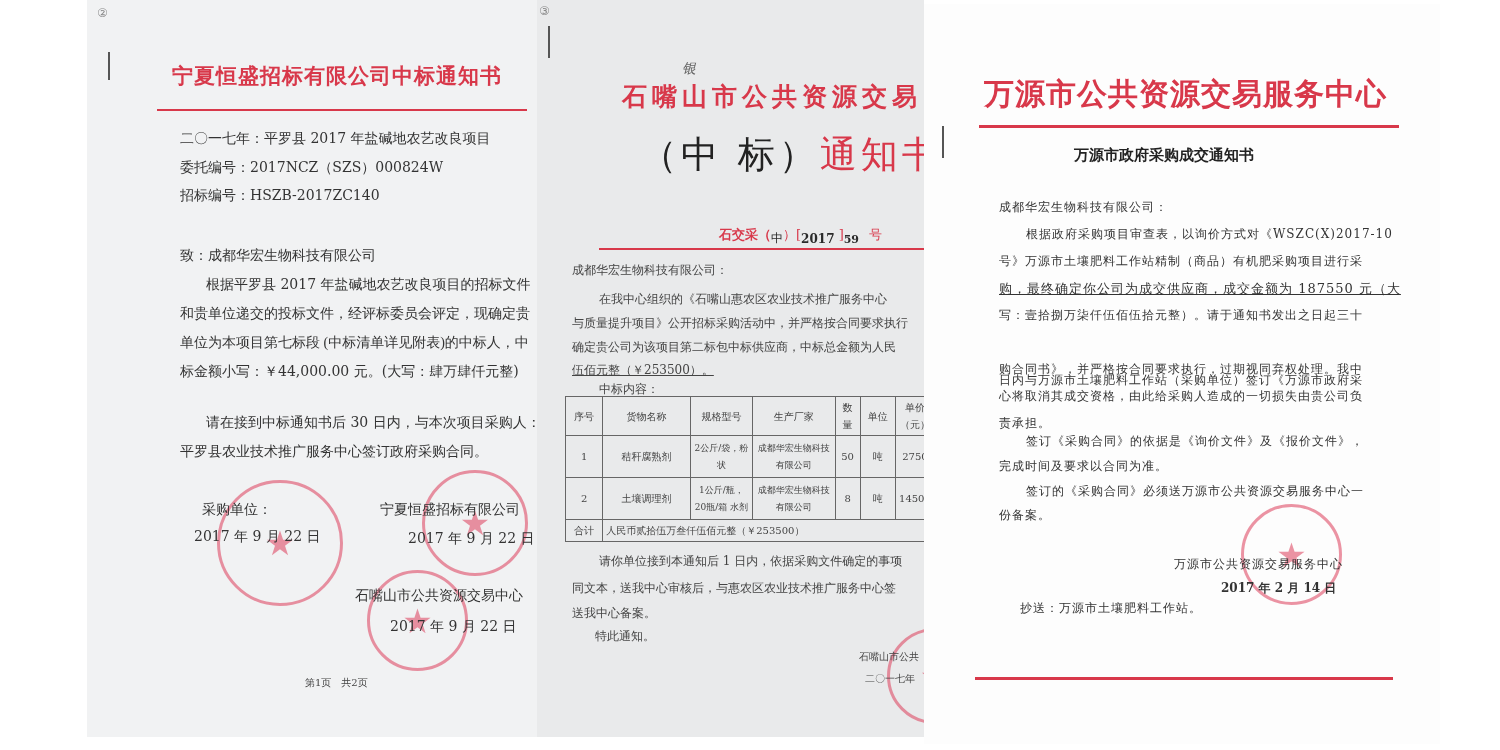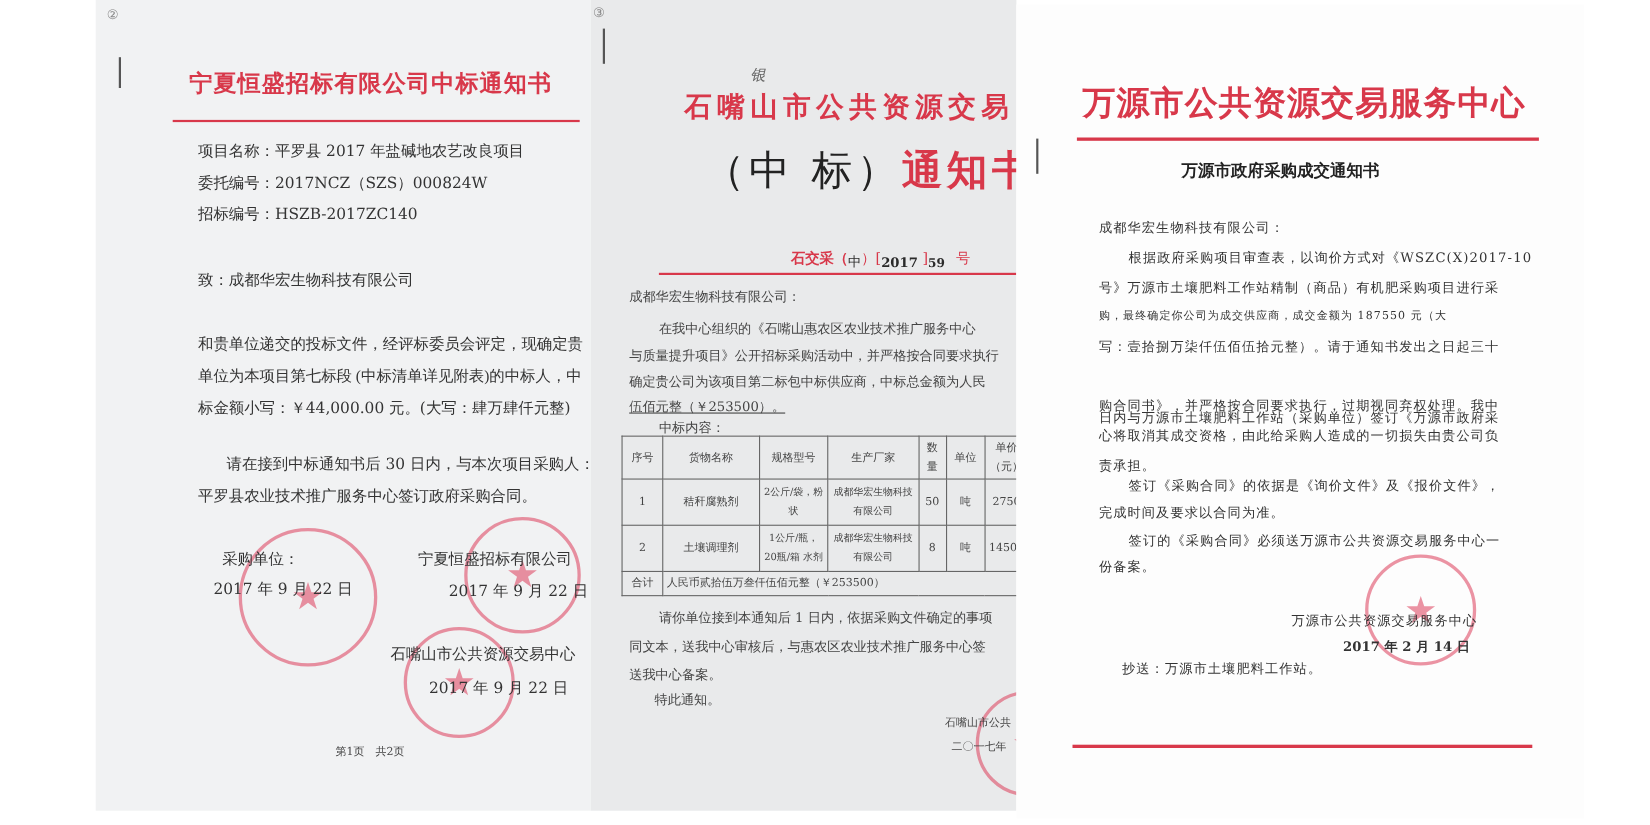--- a/index.html
+++ b/index.html
@@ -26,30 +26,31 @@
 <body>
 
 <div class="page p1">
   <div class="circ" style="left:10px;top:6px;">②</div>
   <div class="mark" style="left:21px;top:52px;height:28px;"></div>
 
   <div class="abs red" style="left:85px;top:62px;font-size:21px;font-weight:bold;letter-spacing:1px;">宁夏恒盛招标有限公司中标通知书</div>
   <div class="redline" style="left:70px;top:109px;width:370px;"></div>
 
   <div class="abs body14" style="left:93px;top:124px;">
-    <span>项目名称：</span><span>平罗县 2017 年盐碱地农艺改良项目</span>
+    <span>二〇一七年：</span><span>平罗县 2017 年盐碱地农艺改良项目</span>
   </div>
   <div class="abs body14" style="left:93px;top:153px;">
     <span>委托编号：</span><span>2017NCZ（SZS）000824W</span>
   </div>
   <div class="abs body14" style="left:93px;top:181px;">
     <span>招标编号：</span><span>HSZB-2017ZC140</span>
   </div>
 
   <div class="abs body14" style="left:93px;top:241px;">致：成都华宏生物科技有限公司</div>
+  <div class="abs body14" style="left:119px;top:270px;">根据平罗县 2017 年盐碱地农艺改良项目的招标文件</div>
   <div class="abs body14" style="left:93px;top:299px;">和贵单位递交的投标文件，经评标委员会评定，现确定贵</div>
   <div class="abs body14" style="left:93px;top:328px;font-family:Liberation Serif, serif;">单位为本项目第七标段 (中标清单详见附表)的中标人，中</div>
   <div class="abs body14" style="left:93px;top:357px;">标金额小写：￥44,000.00 元。(大写：肆万肆仟元整)</div>
 
   <div class="abs body14" style="left:119px;top:408px;">请在接到中标通知书后 30 日内，与本次项目采购人：</div>
   <div class="abs body14" style="left:93px;top:437px;">平罗县农业技术推广服务中心签订政府采购合同。</div>
 
   <div class="seal" style="left:130px;top:480px;width:120px;height:120px;">
       <span class="star">★</span>
     </div>
@@ -70,21 +71,21 @@
   <div class="abs" style="left:218px;top:676px;font-size:10px;color:#444;">第1页　共2页</div>
 </div>
 
 <div class="page p2">
   <div class="circ" style="left:2px;top:4px;">③</div>
   <div class="mark" style="left:11px;top:26px;height:32px;"></div>
 
   <div class="abs" style="left:145px;top:60px;font-size:14px;color:#666;font-style:italic;">银</div>
   <div class="abs red" style="left:85px;top:80px;font-size:25px;font-weight:bold;letter-spacing:5px;">石嘴山市公共资源交易</div>
   <div class="abs" style="left:103px;top:130px;font-size:37px;letter-spacing:4px;">
-    <span style="color:#222;font-family:'DejaVu Sans',sans-serif;">（中 标）</span><span class="red" style="font-weight:bold;">通知书</span>
+    <span style="color:#222;font-family:'DejaVu Sans',sans-serif;">（中 标）</span><span class="red" style="font-weight:normal;">通知书</span>
   </div>
 
   <div class="abs" style="left:182px;top:226px;font-size:13px;">
     <span class="red" style="font-weight:bold;">石交采（</span><span style="font-size:12px;position:relative;top:3px;">中</span><span class="red">）[</span><span style="font-weight:bold;font-size:12px;position:relative;top:4px;">2017</span><span class="red"> </span><span class="red">]</span><span style="font-weight:bold;font-size:11px;position:relative;top:4px;">59</span><span class="red" style="margin-left:10px;">号</span>
   </div>
   <div class="redline" style="left:62px;top:248px;width:325px;"></div>
 
   <div class="abs" style="left:35px;top:262px;font-size:12px;color:#444;">成都华宏生物科技有限公司：</div>
   <div class="abs" style="left:62px;top:291px;font-size:12px;color:#444;">在我中心组织的《石嘴山惠农区农业技术推广服务中心</div>
   <div class="abs" style="left:35px;top:315px;font-size:12px;color:#444;">与质量提升项目》公开招标采购活动中，并严格按合同要求执行</div>
@@ -145,21 +146,21 @@
 
   <div class="abs red" style="left:60px;top:70px;font-size:30px;font-weight:bold;letter-spacing:1px;">万源市公共资源交易服务中心</div>
   <div class="redline" style="left:55px;top:121px;width:420px;height:3px;"></div>
 
   <div class="abs" style="left:150px;top:142px;font-size:15px;font-weight:bold;color:#222;">万源市政府采购成交通知书</div>
 
   <div class="abs" style="left:75px;top:195px;font-size:12px;color:#333;letter-spacing:1px;">成都华宏生物科技有限公司：</div>
 
   <div class="abs" style="left:102px;top:222px;font-size:12px;color:#333;letter-spacing:1px;">根据政府采购项目审查表，以询价方式对《WSZC(X)2017-10</div>
   <div class="abs" style="left:75px;top:249px;font-size:12px;color:#333;letter-spacing:1px;">号》万源市土壤肥料工作站精制（商品）有机肥采购项目进行采</div>
-  <div class="abs" style="left:75px;top:276px;font-size:10px;color:#333;letter-spacing:1px;">购，最终确定你公司为成交供应商，成交金额为 187550 元（大</div>
+  <div class="abs" style="left:75px;top:276px;font-size:13px;color:#333;letter-spacing:1px;text-decoration:underline;">购，最终确定你公司为成交供应商，成交金额为 187550 元（大</div>
   <div class="abs" style="left:75px;top:303px;font-size:12px;color:#333;letter-spacing:1px;">写：壹拾捌万柒仟伍佰伍拾元整）。请于通知书发出之日起三十</div>
   <div class="abs" style="left:75px;top:330px;font-size:12px;color:#333;letter-spacing:1px;margin-top:38px;">日内与万源市土壤肥料工作站（采购单位）签订《万源市政府采</div>
   <div class="abs" style="left:75px;top:357px;font-size:12px;color:#333;letter-spacing:1px;">购合同书》，并严格按合同要求执行，过期视同弃权处理。我中</div>
   <div class="abs" style="left:75px;top:384px;font-size:12px;color:#333;letter-spacing:1px;">心将取消其成交资格，由此给采购人造成的一切损失由贵公司负</div>
   <div class="abs" style="left:75px;top:411px;font-size:12px;color:#333;letter-spacing:1px;">责承担。</div>
 
   <div class="abs" style="left:102px;top:429px;font-size:12px;color:#333;letter-spacing:1px;">签订《采购合同》的依据是《询价文件》及《报价文件》，</div>
   <div class="abs" style="left:75px;top:454px;font-size:12px;color:#333;letter-spacing:1px;">完成时间及要求以合同为准。</div>
   <div class="abs" style="left:102px;top:479px;font-size:12px;color:#333;letter-spacing:1px;">签订的《采购合同》必须送万源市公共资源交易服务中心一</div>
   <div class="abs" style="left:75px;top:503px;font-size:12px;color:#333;letter-spacing:1px;">份备案。</div>

